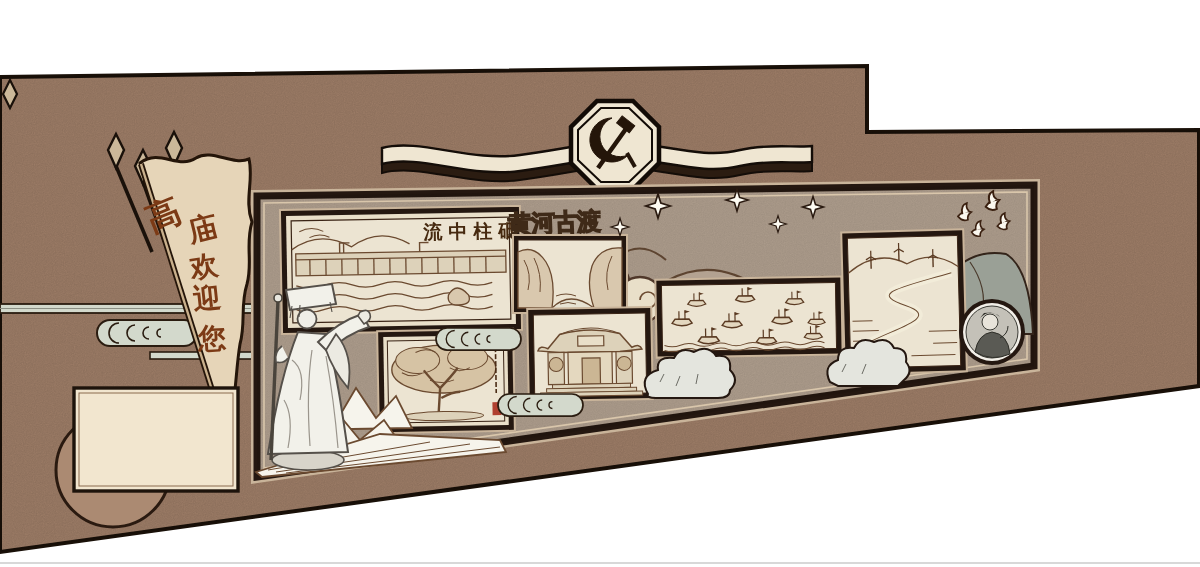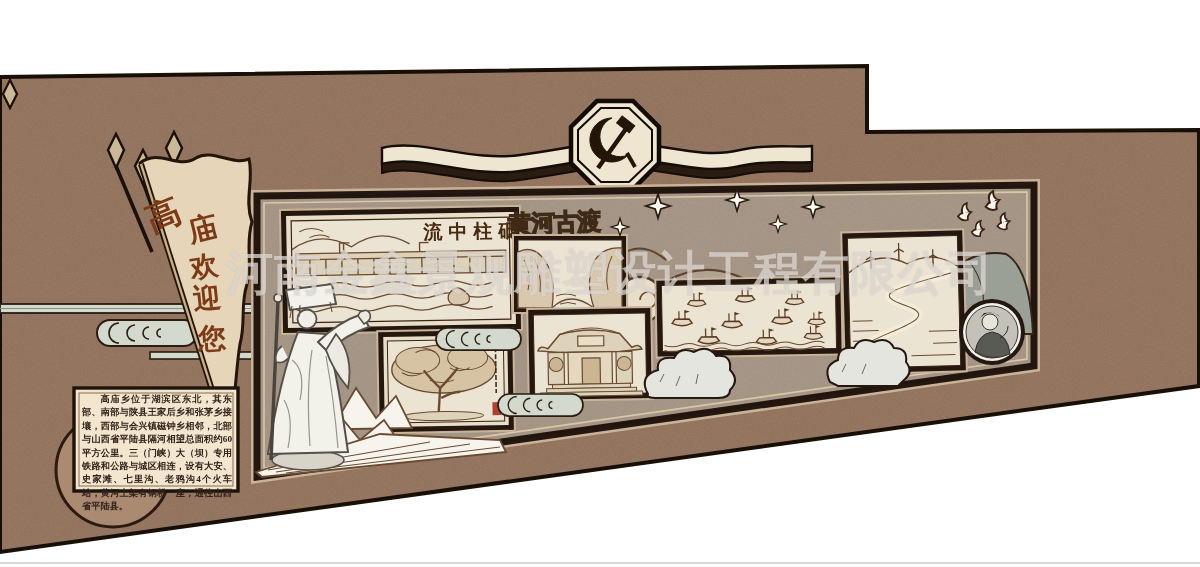--- a/index.html
+++ b/index.html
@@ -315,15 +315,13 @@
 
   <g>
     <circle cx="113" cy="470" r="57" fill="#ab8a72" stroke="#2a1a10" stroke-width="3"></circle>
   </g>
   <g>
     <rect x="74" y="388" width="164" height="103" fill="#f2e6cf" stroke="#1d130b" stroke-width="3.4"></rect>
     <rect x="79" y="393" width="154" height="93" fill="none" stroke="#8a6a4e" stroke-width="1"></rect>
   </g>
 </svg>
 
-<div id="watermark" class="overlay">河南金鑫景观雕塑设计工程有限公司</div>
-<div id="infotext" class="overlay">高庙乡位于湖滨区东北，其东部、南部与陕县王家后乡和张茅乡接壤，西部与会兴镇磁钟乡相邻，北部与山西省平陆县隔河相望总面积约60平方公里。三（门峡）大（坝）专用铁路和公路与城区相连，设有大安、史家滩、七里沟、老鸦沟4个火车站，黄河上架有钢桥一座，通往山西省平陆县。</div>
 </div>
 
 </body></html>

